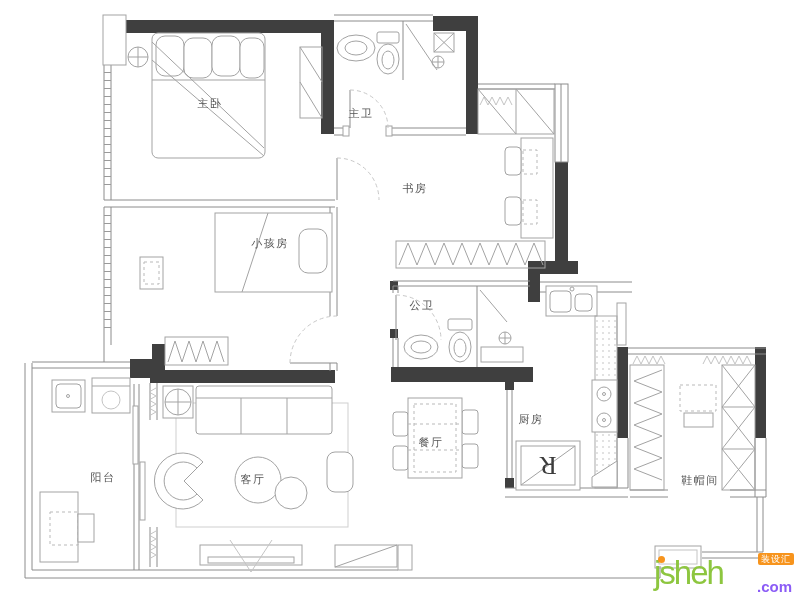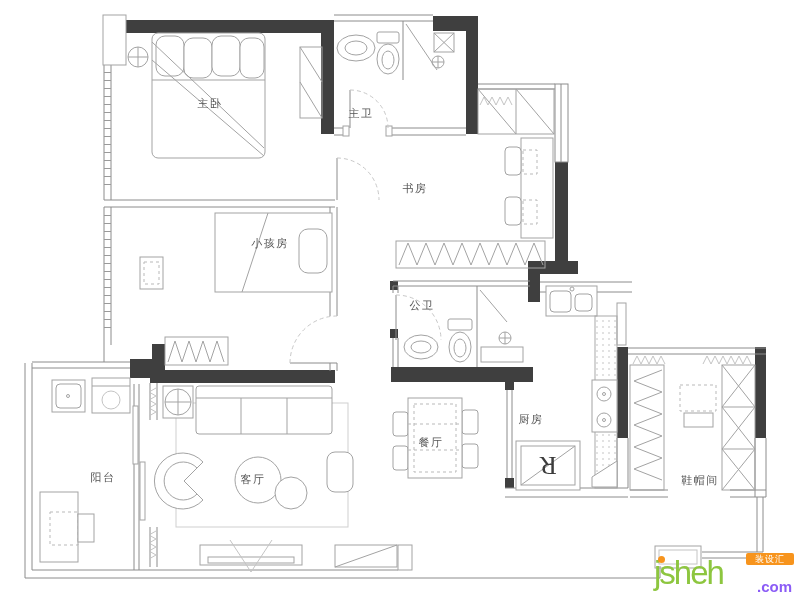--- a/index.html
+++ b/index.html
@@ -20,21 +20,21 @@
         font-family:"Liberation Sans","DejaVu Sans",sans-serif;}
   .frl {font-size:26px;fill:#3c3c3c;text-anchor:middle;
         font-family:"Liberation Serif","DejaVu Serif",serif;}
   
   .wm{position:absolute;right:6px;bottom:4px;width:158px;height:44px;}
   .wm-site{position:absolute;left:18px;bottom:6px;font-size:33px;line-height:1;
            font-weight:normal;color:#8dc63f;letter-spacing:-2px;}
   .wm-dot{position:absolute;left:22px;bottom:32px;width:7px;height:7px;border-radius:50%;
           background:#f7941d;}
   .wm-badge{position:absolute;right:0;top:2px;background:#f7941d;color:#fff;
-            font-size:9px;line-height:12px;padding:0 9px;border-radius:2px;letter-spacing:1px;}
+            font-size:9px;line-height:12px;padding:0 3px;border-radius:2px;letter-spacing:1px;}
   .wm-tld{position:absolute;right:2px;bottom:0;font-size:15px;font-weight:bold;color:#8b5cf6;}
 </style>
 </head>
 <body>
 
 <div id="stage">
 <svg width="800" height="599" viewBox="0 0 800 599">
   <defs>
     <pattern id="dots" width="6" height="6" patternUnits="userSpaceOnUse">
       <circle cx="3" cy="3" r="0.8" fill="#bdbdbd"></circle>

